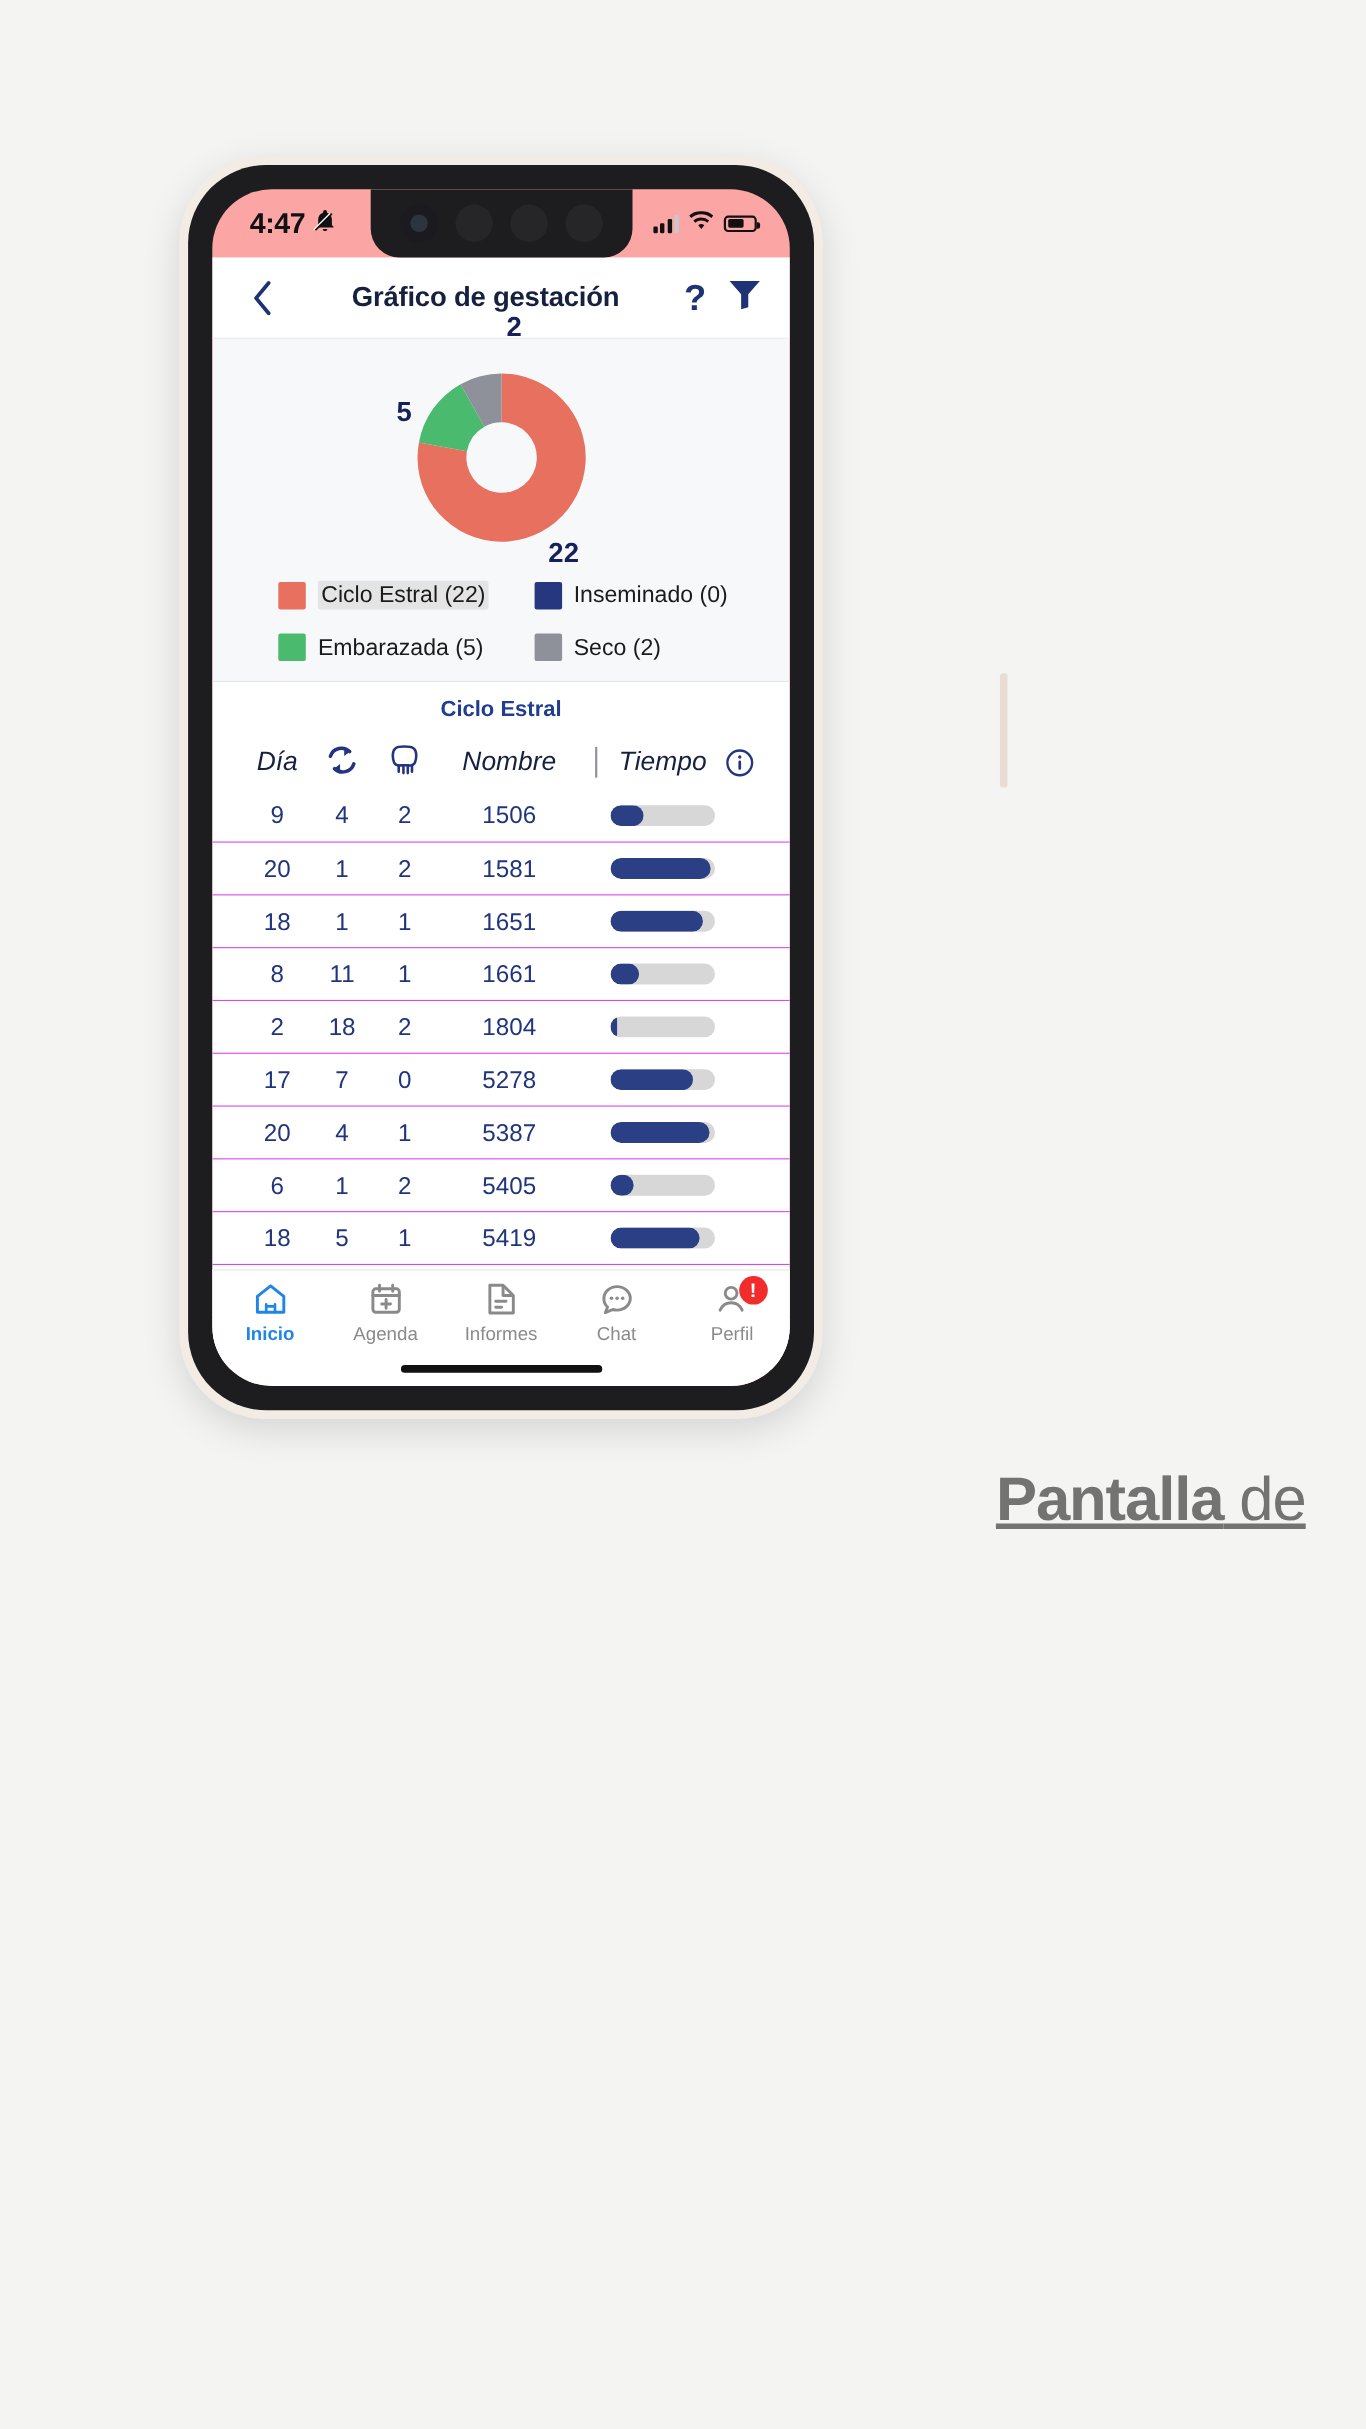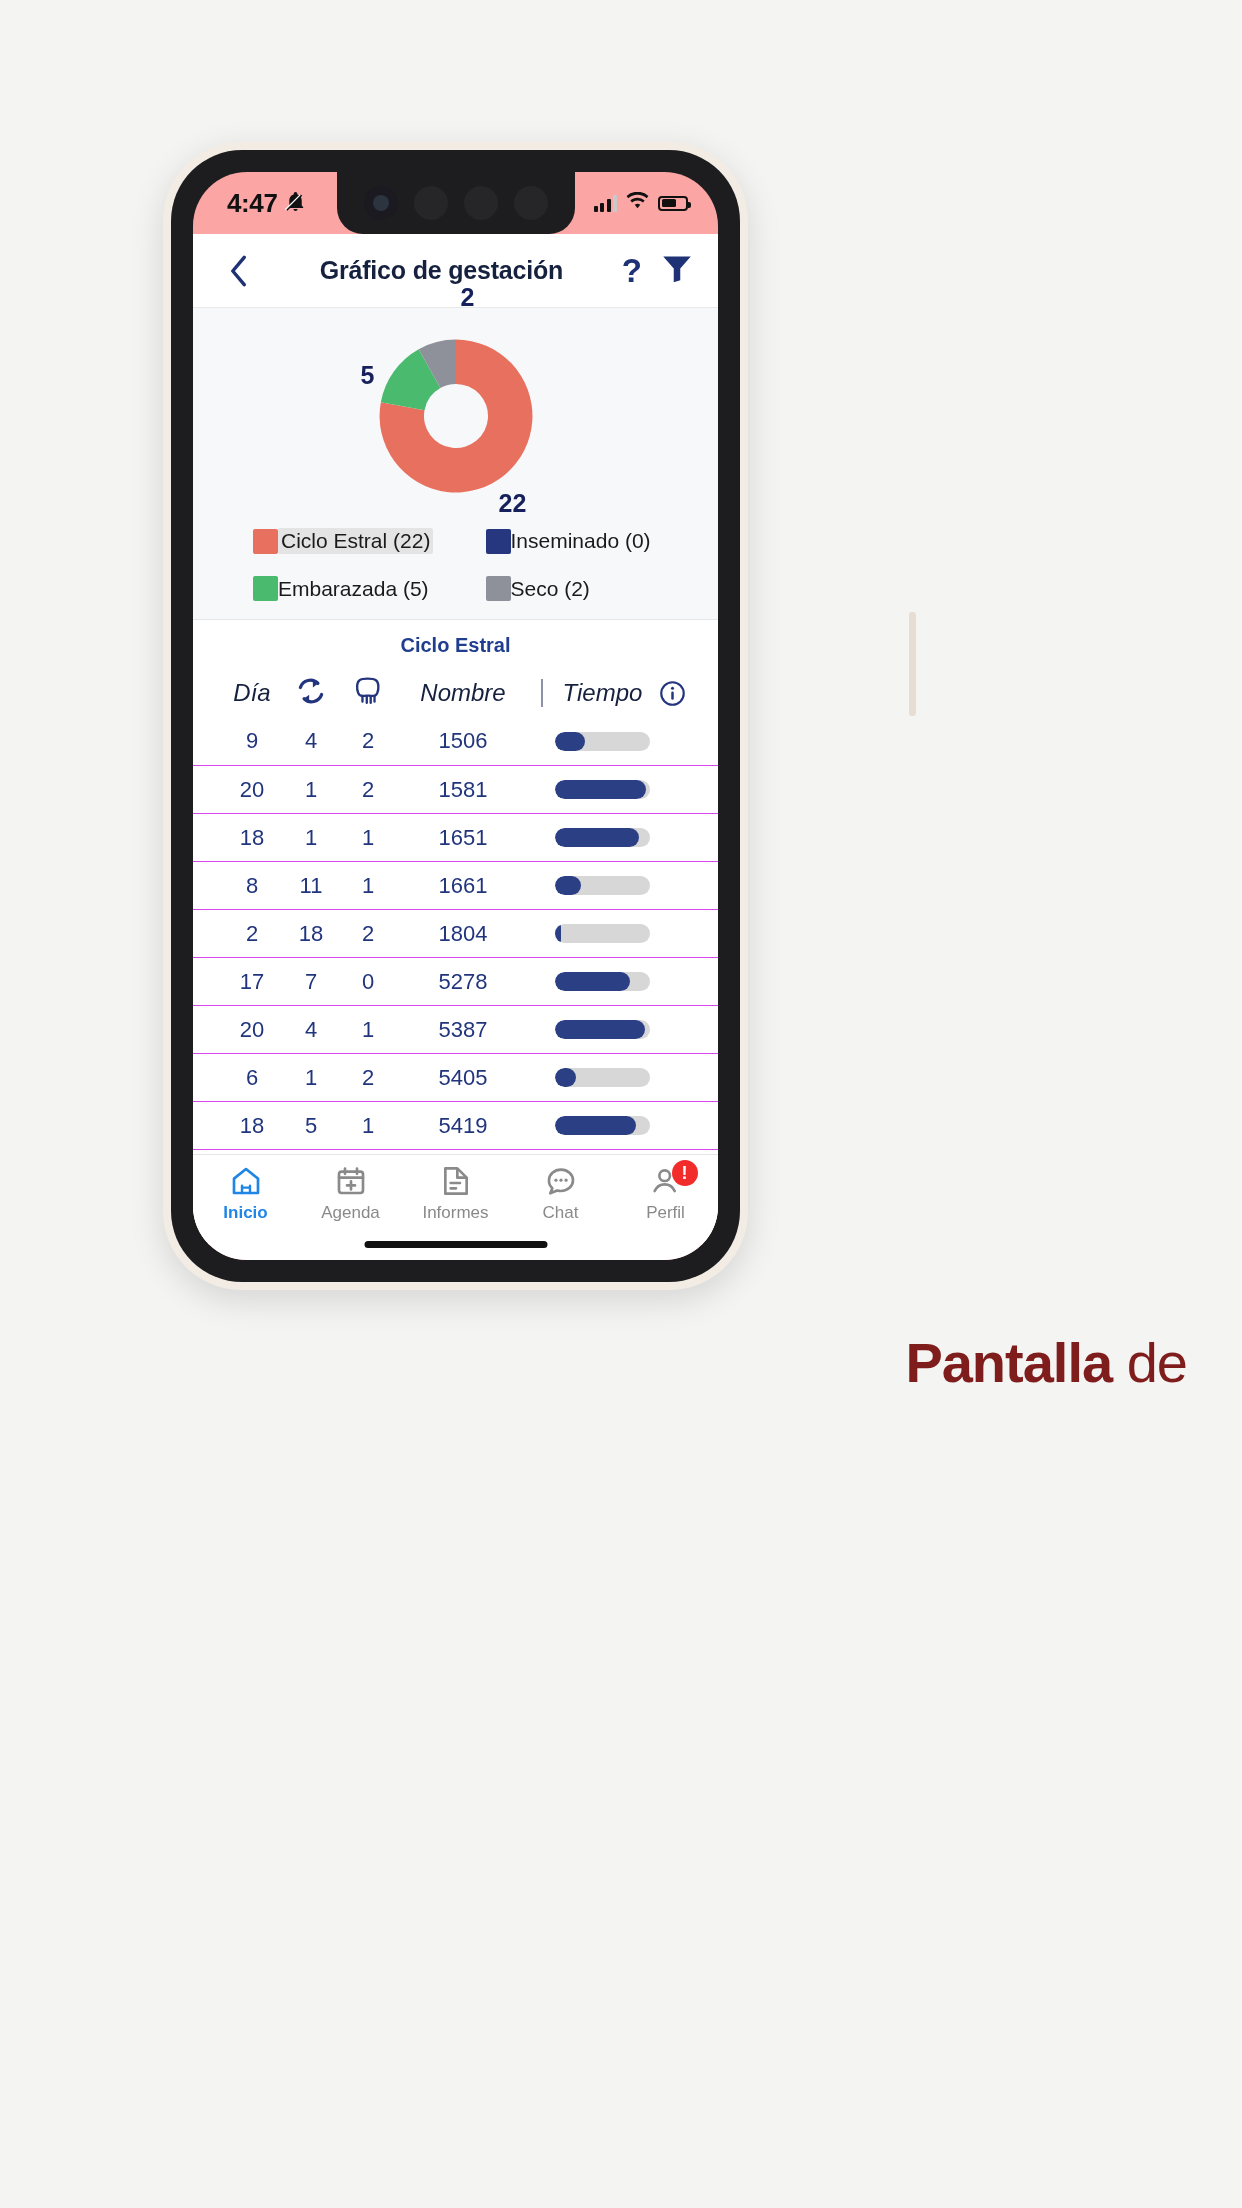--- a/index.html
+++ b/index.html
@@ -102,21 +102,21 @@
   .donut-box { position: relative; width: 182px; height: 182px; }
   .lbl { position:absolute; font-size:25px; font-weight:600; color:#16215c; }
   .lbl-top   { left: 96px; top: -42px; }
   .lbl-left  { left: -4px; top: 36px; }
   .lbl-right { left: 134px; top: 164px; }
 
   .legend {
     display:grid; grid-template-columns: 1fr 1fr;
     row-gap: 22px; padding: 14px 0 0 60px;
   }
-  .lg-item { display:flex; align-items:center; }
+  .lg-item { display:flex; align-items:center; gap: 11px; }
   .lg-swatch { width: 25px; height: 25px; border-radius: 2px; flex: 0 0 auto; }
   .lg-text { font-size: 21px; color: #1b1b1b; white-space: nowrap; }
   .lg-text.sel { background: #e4e4e4; padding: 1px 3px; border-radius: 2px; }
 
   
   .table-sec { background:#fff; padding-top: 14px; }
   .table-title {
     text-align:center; font-size: 20px; font-weight: 600;
     color: #1f3e8f; margin-bottom: 14px;
   }
@@ -165,21 +165,21 @@
     background:#f22b2b; color:#fff; font-size:18px; font-weight:700;
     display:flex; align-items:center; justify-content:center;
   }
   .home-indicator {
     position:absolute; bottom: 12px; left:50%; transform:translateX(-50%);
     width: 183px; height: 7px; background:#111; border-radius: 4px;
   }
 
   
   .promo { position:absolute; left: 0; right: 55px; top: 1330px; text-align: right; }
-  .promo-h1 { font-size: 56px; line-height: 1.18; color:#7f1d1d; letter-spacing:-1px; }
+  .promo-h1 { font-size: 56px; line-height: 1.18; color:#737373; letter-spacing:-1px;text-decoration:underline; }
   .promo-h1 b { font-weight: 800; }
   .promo-h1 span { font-weight: 400; }
   .promo-h2 { font-size: 56px; line-height: 1.18; color:#1f6cb5; font-weight:500; letter-spacing:-1px; margin-top: 2px; }
   .promo-sub { margin-top: 20px; font-size: 31px; line-height: 1.34; color:#111; }
   .promo-sub b { font-weight: 800; }
 </style>
 </head>
 <body>
 
 <div class="page">

